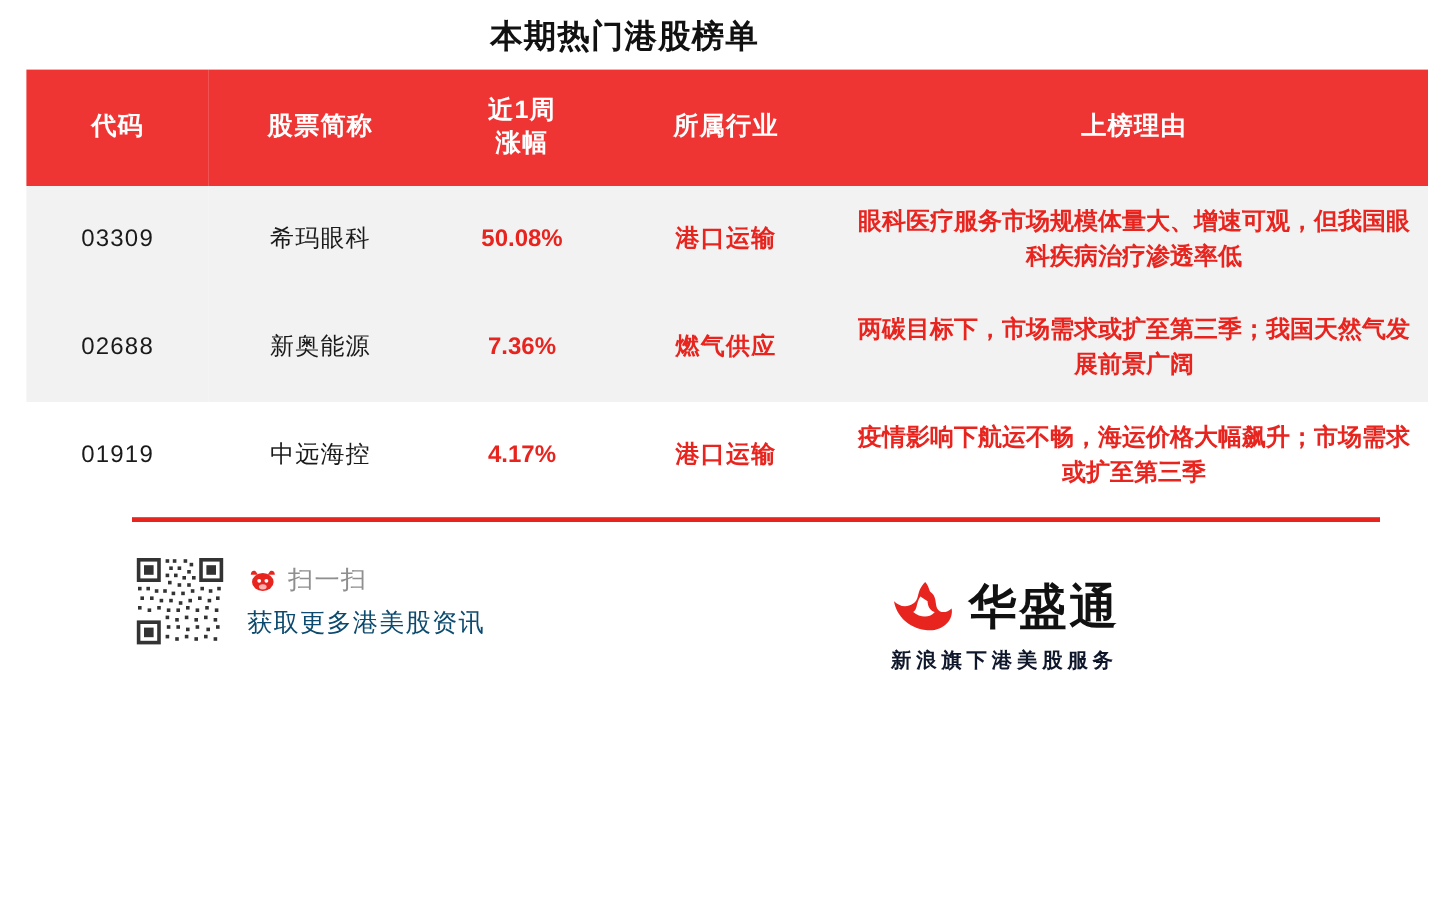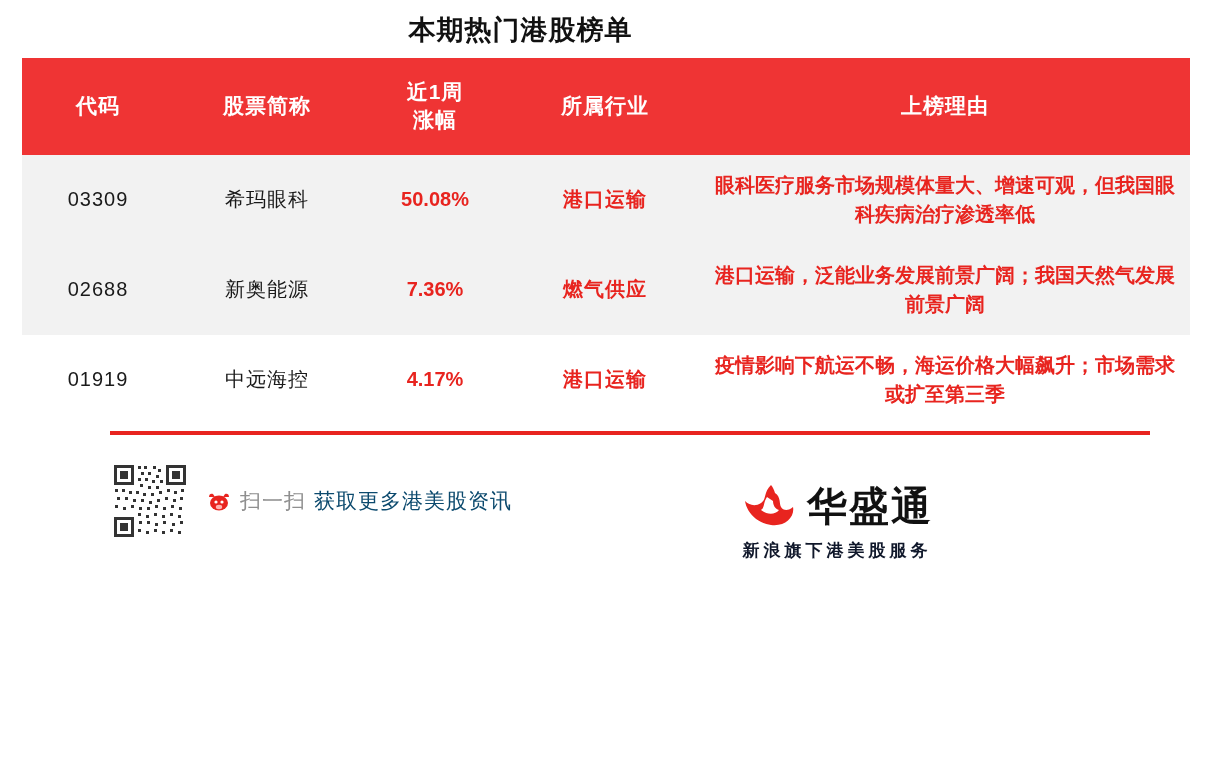--- a/index.html
+++ b/index.html
@@ -128,21 +128,21 @@
   .qr {
     width: 76px;
     height: 76px;
     position: relative;
     background: #ffffff;
   }
   .qr svg { display: block; }
 
   .scan-block {
     display: flex;
-    flex-direction: row;
+    flex-direction: column;
     justify-content: center;
     gap: 8px;
   }
   .scan-line {
     display: flex;
     align-items: center;
     gap: 8px;
   }
   .scan-icon {
     width: 26px;
@@ -223,21 +223,21 @@
           <td class="name">希玛眼科</td>
           <td class="gain">50.08%</td>
           <td class="industry">港口运输</td>
           <td class="reason">眼科医疗服务市场规模体量大、增速可观，但我国眼科疾病治疗渗透率低</td>
         </tr>
         <tr class="row-alt">
           <td class="code">02688</td>
           <td class="name">新奥能源</td>
           <td class="gain">7.36%</td>
           <td class="industry">燃气供应</td>
-          <td class="reason">港口运输，泛能业务发展前景广阔；我国天然气发展前景广阔</td>
+          <td class="reason">两碳目标下，市场需求或扩至第三季；我国天然气发展前景广阔</td>
         </tr>
         <tr class="row-plain">
           <td class="code">01919</td>
           <td class="name">中远海控</td>
           <td class="gain">4.17%</td>
           <td class="industry">港口运输</td>
           <td class="reason">疫情影响下航运不畅，海运价格大幅飙升；市场需求或扩至第三季</td>
         </tr>
       </tbody>
     </table>

